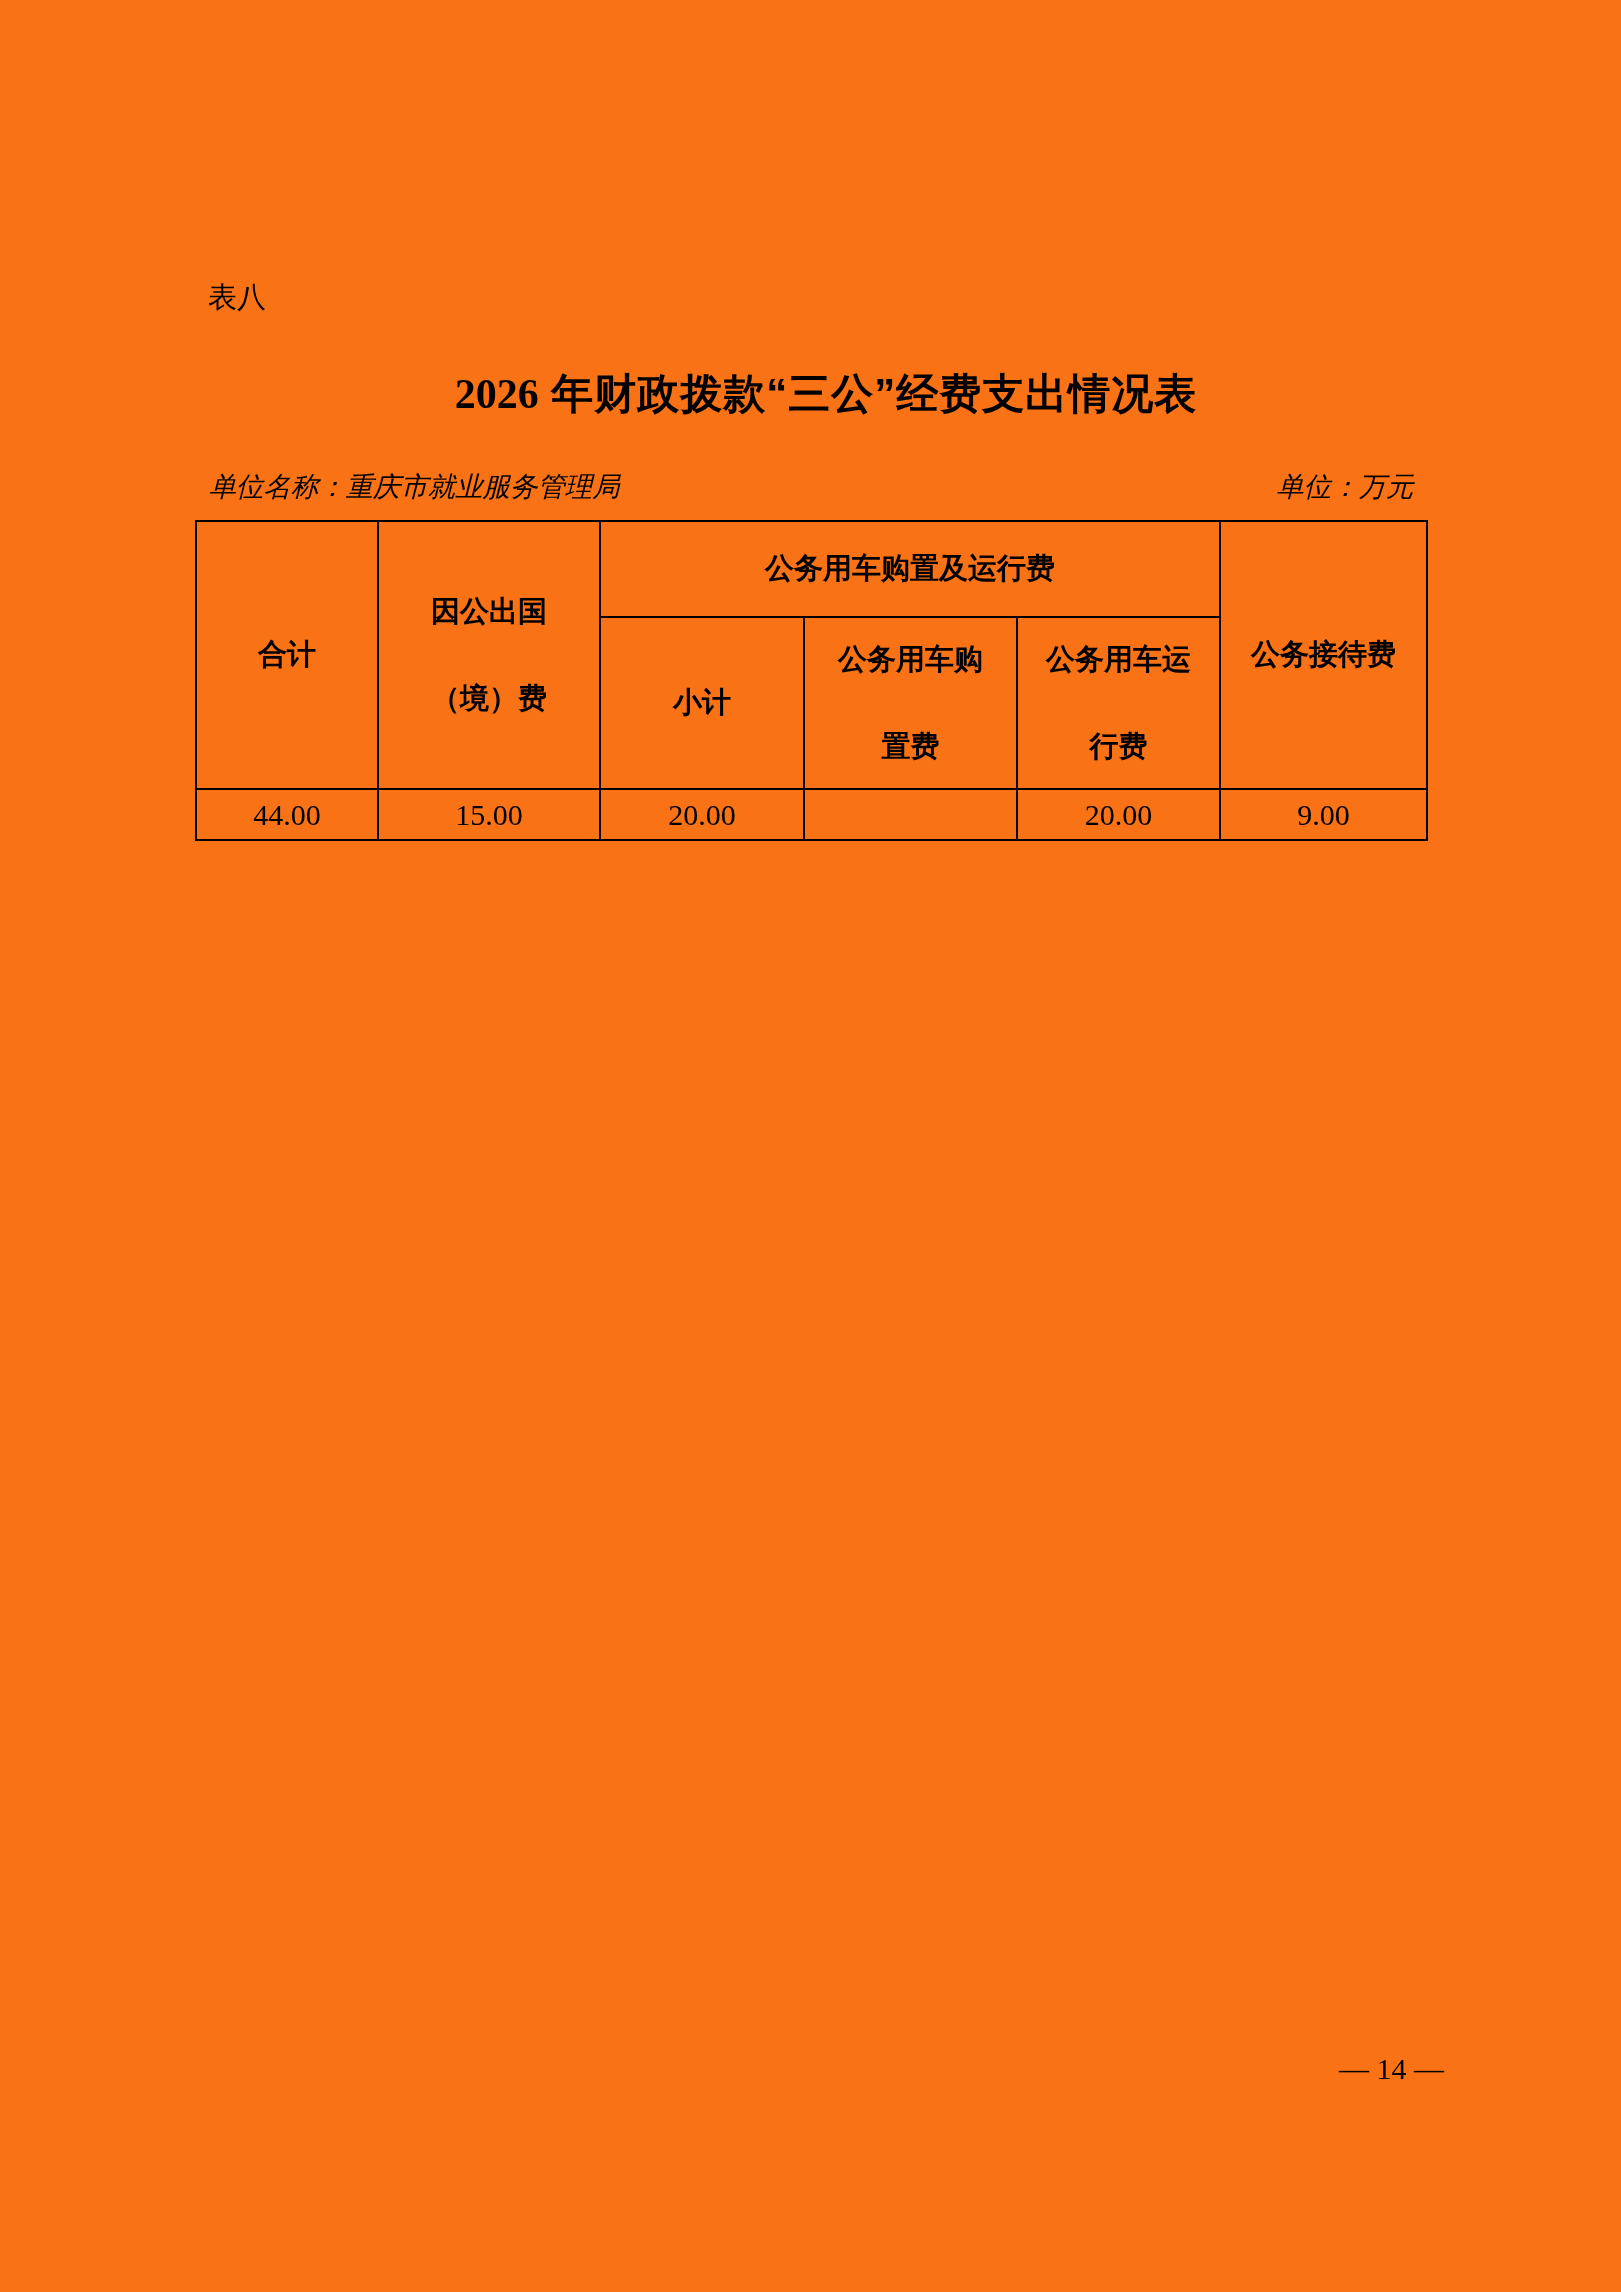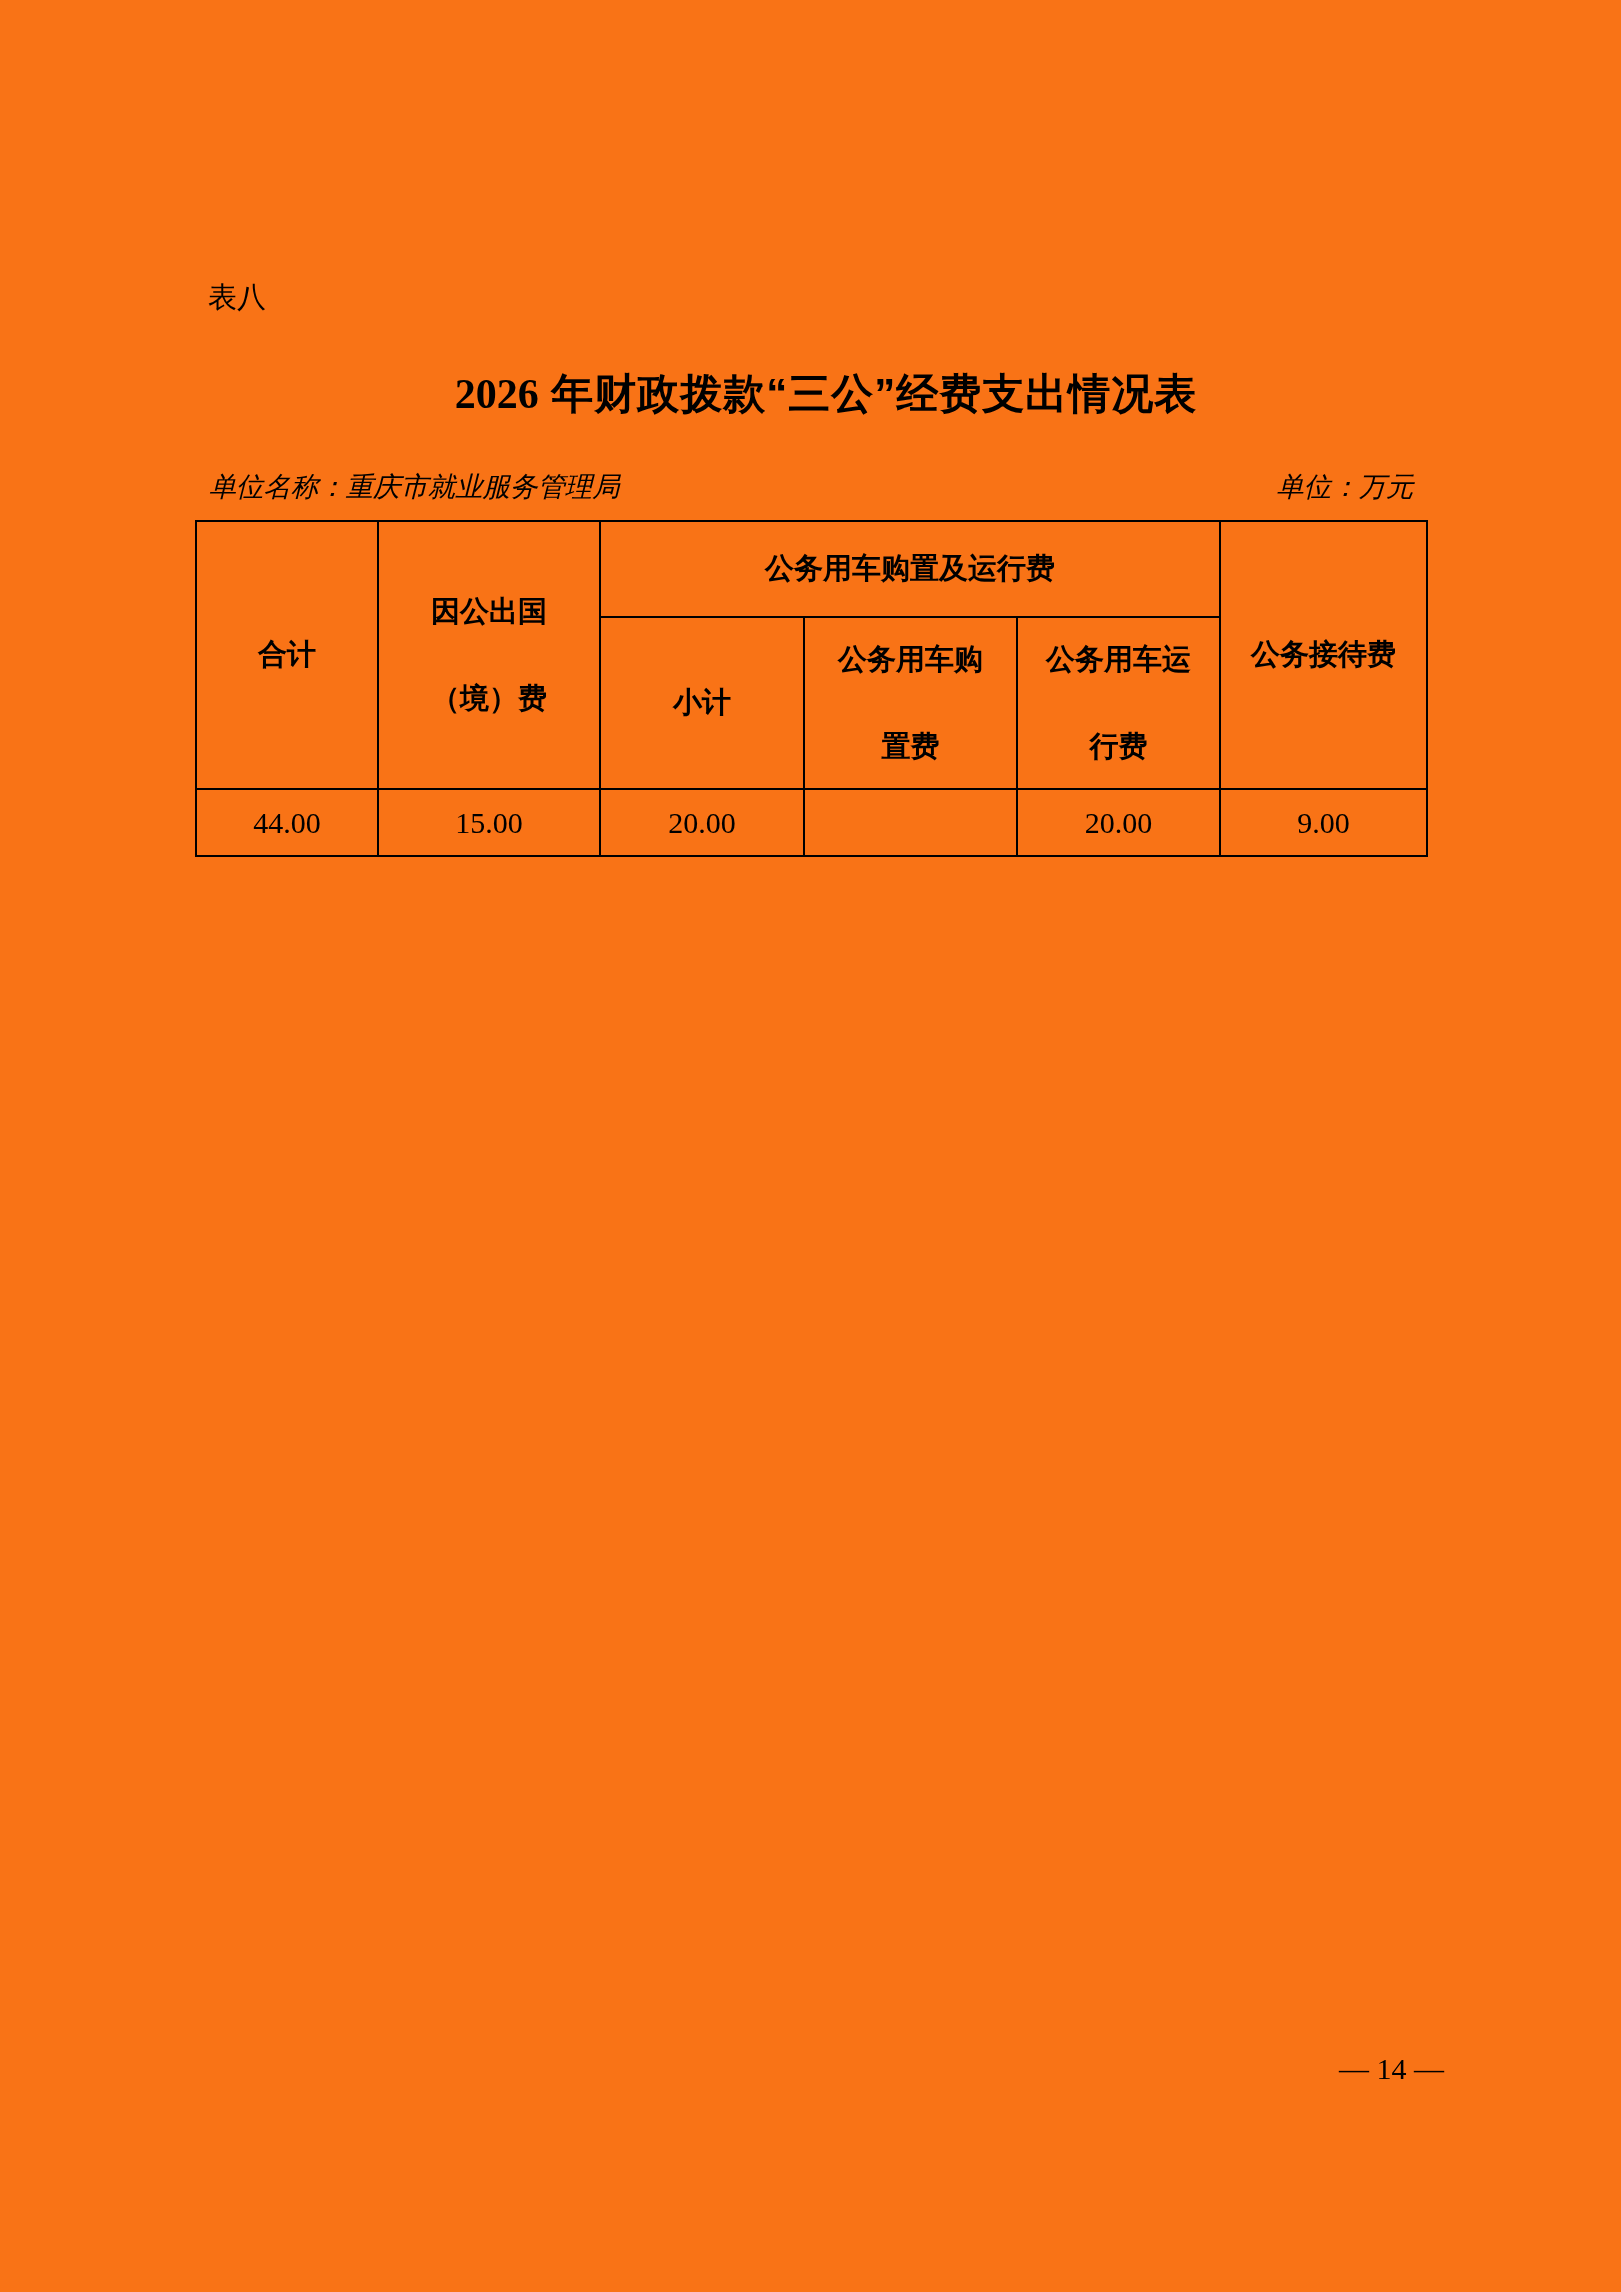--- a/index.html
+++ b/index.html
@@ -74,21 +74,21 @@
     padding: 0;
     text-align: center;
     vertical-align: middle;
     font-family: "Liberation Sans", sans-serif;
     font-weight: bold;
     font-size: 29px;
     line-height: 1.1;
   }
   .row-group   { height: 96px; }
   .row-sub     { height: 172px; }
-  .row-data    { height: 67px; margin-left: 45px; }
+  .row-data    { height: 51px; margin-left: 45px; }
   .row-data td {
     font-family: "Liberation Serif", serif;
     font-weight: normal;
     font-size: 30px;
     border-top: 2.9px solid #000;
   }
   .two-line {
     display: flex;
     flex-direction: column;
     align-items: center;

